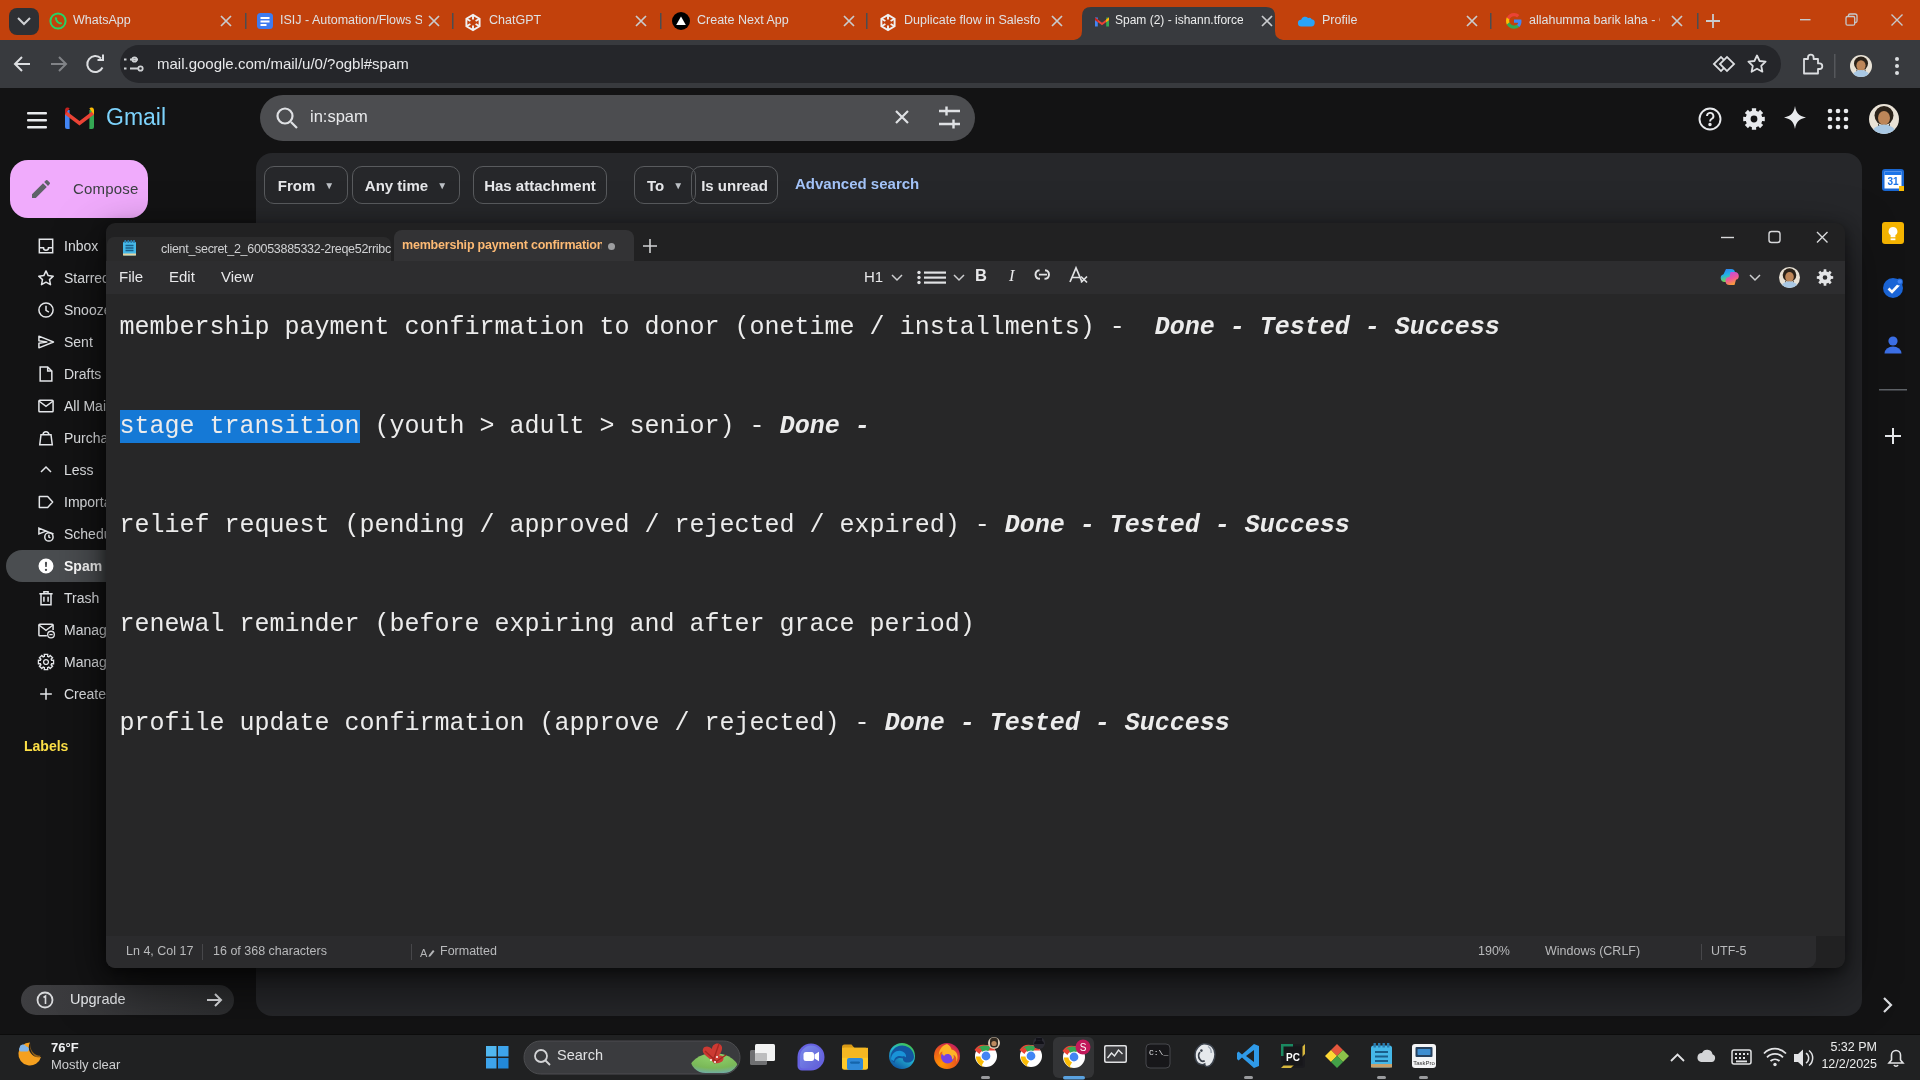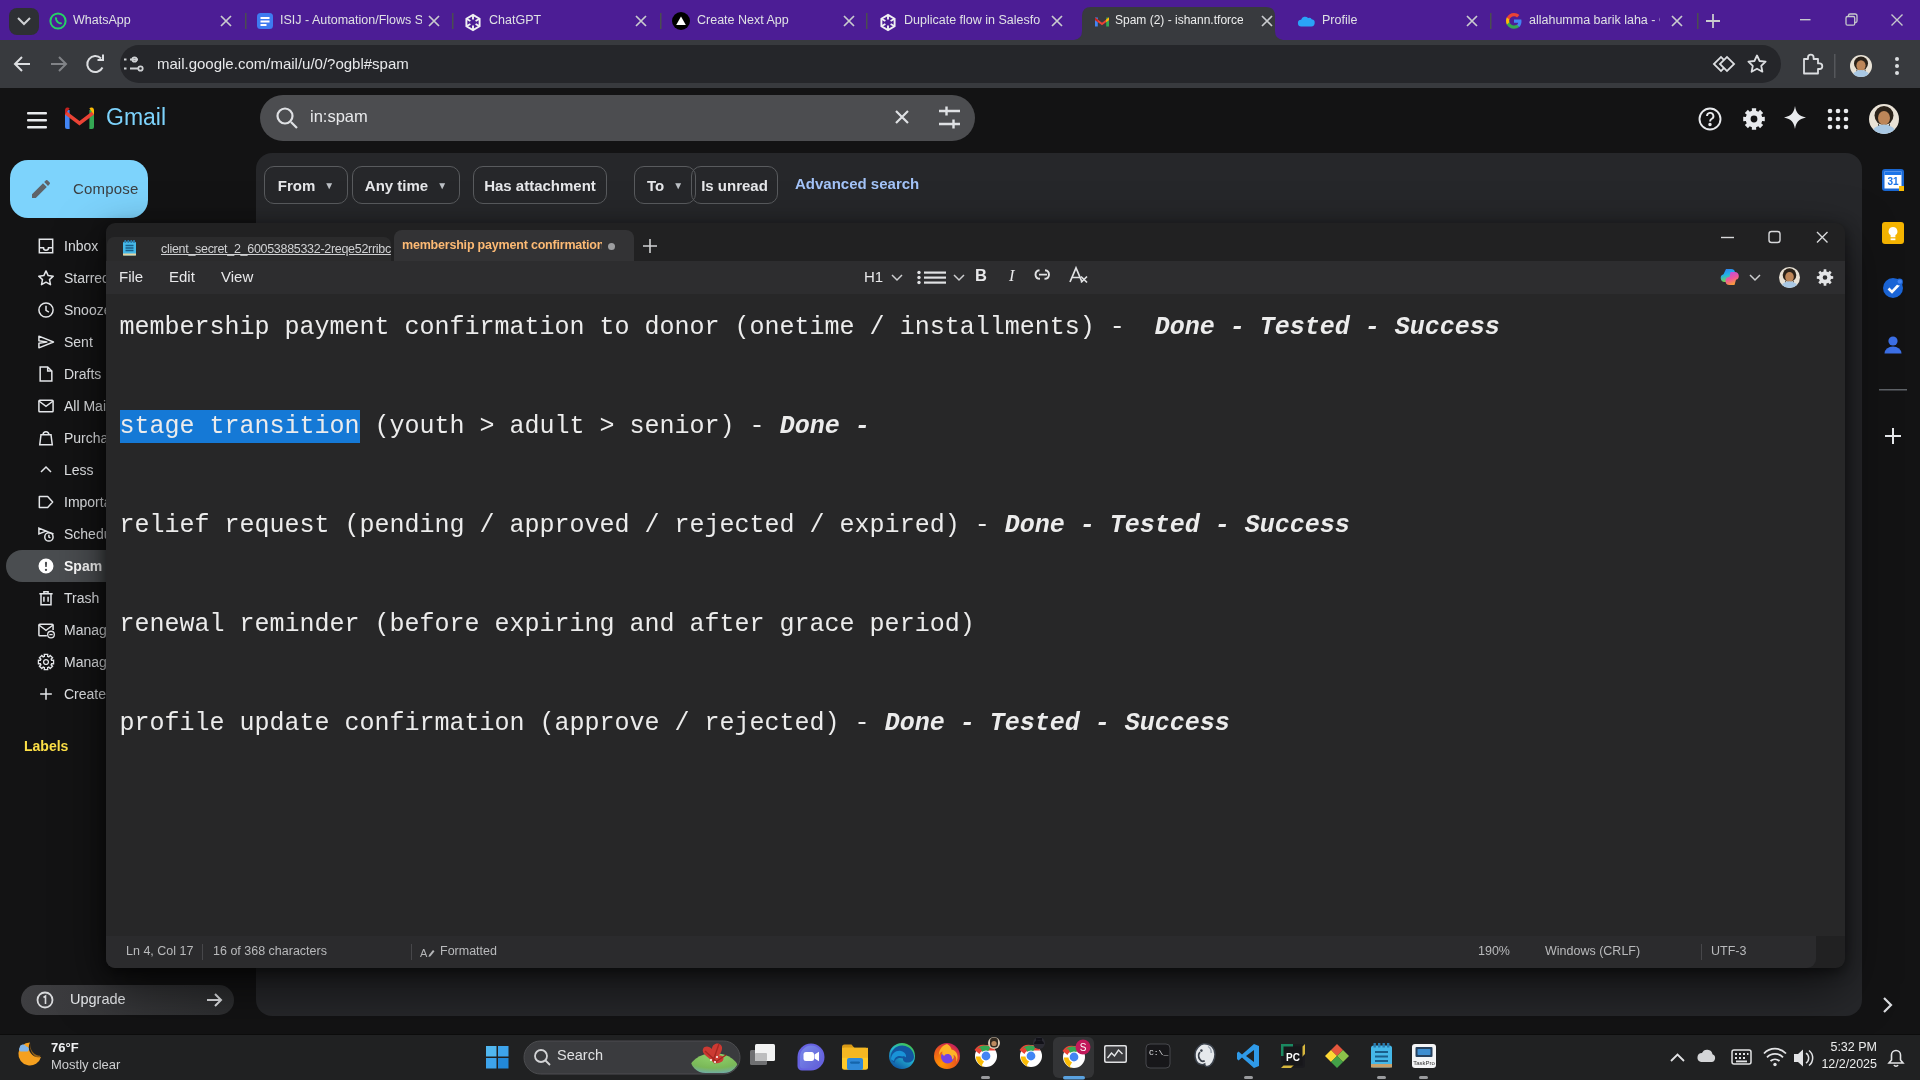--- a/index.html
+++ b/index.html
@@ -1,19 +1,19 @@
 <!DOCTYPE html>
 <html><head>
 <meta charset="utf-8">
 <style>
   * { margin:0; padding:0; box-sizing:border-box; }
   html,body { width:1920px; height:1080px; overflow:hidden; background:#131314;
     font-family:"Liberation Sans", sans-serif; }
   
-  #tabstrip { position:absolute; left:0; top:0; width:1920px; height:40px; background:#4c1d95; }
+  #tabstrip { position:absolute; left:0; top:0; width:1920px; height:40px; background:#c2410c; }
   #toolbar  { position:absolute; left:0; top:40px; width:1920px; height:48px; background:#383a3e; }
   .tab { position:absolute; top:0; height:40px; display:flex; align-items:center; color:#dfe1e4; font-size:12.5px; white-space:nowrap; overflow:hidden; }
   
   #gmail { position:absolute; left:0; top:88px; width:1920px; height:946px; background:#131314; }
   #pane  { position:absolute; left:256px; top:65px; width:1606px; height:863px; background:#26272a; border-radius:16px; }
   .chip { position:absolute; top:78px; height:38px; border:1px solid #595b5e; border-radius:10px; color:#e6e7ea;
           font-size:15px; font-weight:bold; display:flex; align-items:center; justify-content:center; }
   .navitem { position:absolute; left:0; width:250px; height:32px; color:#e4e6e9; font-size:14px; }
   .navitem .lbl { position:absolute; left:64px; top:8px; }
   .navitem svg { position:absolute; left:36px; top:6px; }
@@ -228,21 +228,21 @@
         <ellipse cx="15" cy="11.5" rx="9.5" ry="9.5" fill="#2b2219"></ellipse>
         <ellipse cx="15" cy="14" rx="6" ry="7" fill="#bd8659"></ellipse>
         <path d="M9,17.5 a6,6 0 0 0 12,0 v4.5 a6,4.5 0 0 1 -12,0 z" fill="#33291d"></path>
         <path d="M2.5,30.5 a12.5,10 0 0 1 25,0 z" fill="#a9c8e4"></path>
       </g>
     </g>
   </svg>
   <div style="position:absolute;left:106px;top:16px;font-size:23px;color:#7dd3fc;">Gmail</div>
   <div style="position:absolute;left:310px;top:19px;font-size:16.5px;color:#e8e9eb;">in:spam</div>
 
-  <div style="position:absolute;left:10px;top:72px;width:138px;height:58px;background:#7dd3fc;border-radius:18px;">
+  <div style="position:absolute;left:10px;top:72px;width:138px;height:58px;background:#f0abfc;border-radius:18px;">
     <svg width="24" height="24" style="position:absolute;left:19px;top:17px" viewBox="0 0 24 24">
       <path d="M3 17.2 V21 h3.8 L17.8 10 l-3.8 -3.8 z M20.7 7.0 a1 1 0 0 0 0 -1.4 l-2.3 -2.3 a1 1 0 0 0 -1.4 0 l-1.8 1.8 l3.8 3.8 z" fill="#5f6368"></path>
     </svg>
     <span style="position:absolute;left:63px;top:20px;font-size:15px;color:#3c4043;letter-spacing:.2px;">Compose</span>
   </div>
 
   <div class="chip" style="left:264px;width:84px;">From <span style="font-size:10px;margin-left:9px;color:#bdc1c6;">▼</span></div>
   <div class="chip" style="left:352px;width:108px;">Any time <span style="font-size:10px;margin-left:9px;color:#bdc1c6;">▼</span></div>
   <div class="chip" style="left:473px;width:134px;">Has attachment</div>
   <div class="chip" style="left:616px;width:62px;margin-left:18px;">To <span style="font-size:10px;margin-left:9px;color:#bdc1c6;">▼</span></div>
@@ -397,21 +397,21 @@
       <g stroke="#1a5f8a" stroke-width="1.4">
           <path d="M3.5,5.5 h8 M3.5,8 h8 M3.5,10.5 h8"></path>
         </g>
       <g fill="#2a7db0">
           <rect x="2.5" y="0" width="1.6" height="3"></rect>
           <rect x="5.5" y="0" width="1.6" height="3"></rect>
           <rect x="8.5" y="0" width="1.6" height="3"></rect>
           <rect x="11.2" y="0" width="1.6" height="3"></rect>
         </g>
     </svg>
-    <span style="position:absolute;left:54px;top:5px;width:230px;overflow:hidden;font-size:12.5px;letter-spacing:-0.3px;color:#d0d1d3;white-space:nowrap;text-decoration:underline;">client_secret_2_60053885332-2reqe52rribc</span>
+    <span style="position:absolute;left:54px;top:5px;width:230px;overflow:hidden;font-size:12.5px;letter-spacing:-0.3px;color:#d0d1d3;white-space:nowrap;">client_secret_2_60053885332-2reqe52rribc</span>
   </div>
   <div style="position:absolute;left:288px;top:7px;width:240px;height:31px;background:#333335;border-radius:8px 8px 0 0;">
     <span style="position:absolute;left:8px;top:8px;width:200px;overflow:hidden;font-size:12.5px;font-weight:bold;letter-spacing:-0.2px;color:#fdba74;white-space:nowrap;">membership payment confirmation</span>
     <div style="position:absolute;left:214px;top:13px;width:7px;height:7px;border-radius:50%;background:#9d9ea0;"></div>
   </div>
   <svg width="1739" height="38" style="position:absolute;left:0;top:0">
     <path d="M544,16 v14 m-7,-7 h14" stroke="#d0d1d3" stroke-width="1.6"></path>
     <path d="M1615,14.5 h13" stroke="#d8d9db" stroke-width="1.4"></path>
     <rect x="1663" y="8.5" width="11" height="11" rx="2.5" fill="none" stroke="#d8d9db" stroke-width="1.4"></rect>
     <path d="M1711,9 l10.5,10.5 m0,-10.5 l-10.5,10.5" stroke="#d8d9db" stroke-width="1.4"></path>
@@ -489,21 +489,21 @@
     <span style="position:absolute;left:107px;top:8px;">16 of 368 characters</span>
     <div style="position:absolute;left:305px;top:8px;width:1px;height:16px;background:#47474a;"></div>
     <svg width="16" height="16" style="position:absolute;left:314px;top:9px" viewBox="0 0 16 16">
       <text x="0" y="12" font-size="11" fill="#b5b6b8" font-family="Liberation Sans">A</text>
       <path d="M9,10 l4,-5 l1.5,1.2 l-4,5 l-2,0.8 z" fill="#b5b6b8"></path>
     </svg>
     <span style="position:absolute;left:334px;top:8px;">Formatted</span>
     <span style="position:absolute;left:1372px;top:8px;">190%</span>
     <span style="position:absolute;left:1439px;top:8px;">Windows (CRLF)</span>
     <div style="position:absolute;left:1595px;top:8px;width:1px;height:16px;background:#47474a;"></div>
-    <span style="position:absolute;left:1605px;top:8px;">UTF-3</span>
+    <span style="position:absolute;left:1605px;top:8px;">UTF-5</span>
   </div>
 </div>
 <div id="taskbar">
   <svg width="1920" height="46" style="position:absolute;left:0;top:0">
 
     <g transform="translate(17,6)">
       <path d="M13,1.5 a11.5,11.5 0 1 0 11,14.5 a10,10 0 0 1 -11,-14.5 z" fill="#f5a01f"></path>
       <path d="M14,1.8 a10,10 0 0 0 9.6,13 a10.5,10.5 0 0 1 -1.6,2.6 a12,12 0 0 1 -8,-15.6 z" fill="#e08a10" opacity="0.6"></path>
       <path d="M2.5,6.8 a3.6,3.6 0 0 1 6.8,-1.3 a2.7,2.7 0 0 1 1.3,5 h-7 a2.4,2.4 0 0 1 -1.1,-3.7 z" fill="#7fb3e8"></path>
     </g>

